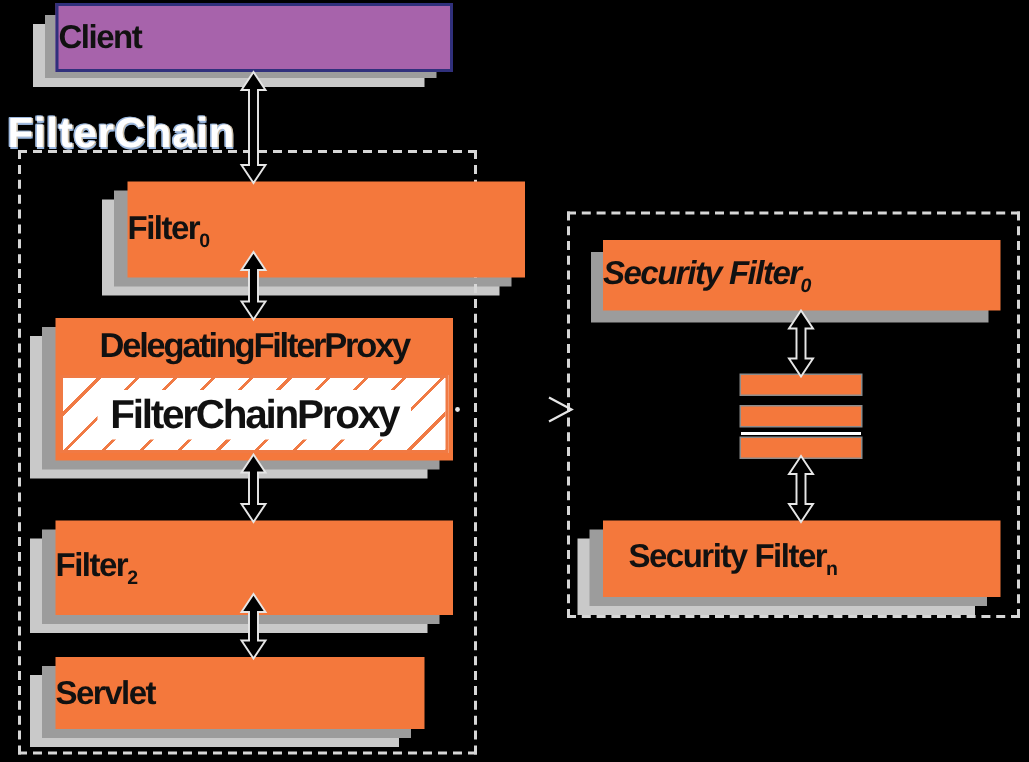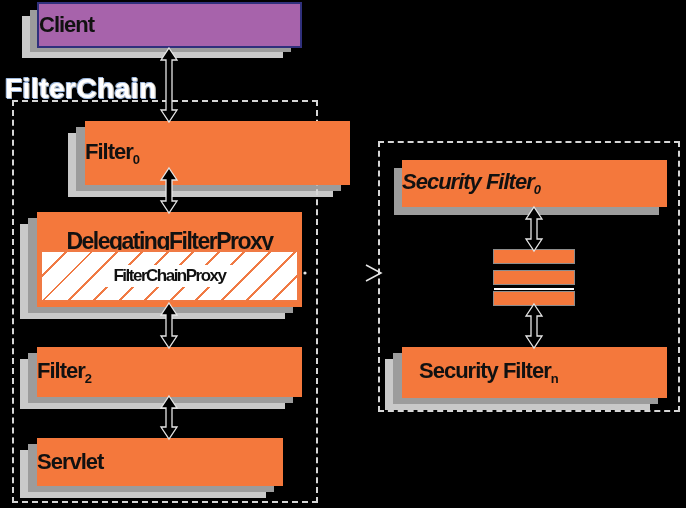--- a/index.html
+++ b/index.html
@@ -55,40 +55,40 @@
     content:""; position:absolute; z-index:-1; left:-9px; top:6px;
     width:100%; height:100%; background:var(--shadow-dark, #9c9c9c);
   }
   .shadow1::after {
     content:""; position:absolute; z-index:-1; left:-8px; top:8px;
     width:100%; height:100%; background:var(--shadow-dark, #a8a8a8);
   }
 
   #client-box  { left:37px; top:2px;   width:265px; height:46px; font-size:22px; }
   #filter0-box { left:37px; top:121px; width:265px; height:64px; font-size:22px;margin-left:48px; }
-  #filter2-box { left:37px; top:347px; width:265px; height:50px; font-size:22px; }
+  #filter2-box { left:37px; top:347px; width:265px; height:63px; font-size:22px; }
   #servlet-box { left:37px; top:438px; width:246px; height:48px; font-size:22px; }
   #secfilter0-box { left:402px; top:160px; width:265px; height:47px; font-size:22px;font-style:italic; }
   #secfiltern-box { left:402px; top:347px; width:265px; height:51px; font-size:22px;padding-left:17px; }
 
   #dfp-box {
     left:37px; top:212px; width:265px; height:95px;
     display:block; text-align:center; font-size:23px; letter-spacing:-1.5px;
   }
-  .dfp-title { padding-top:16px; }
+  .dfp-title { padding-top:5px; }
   .fcp {
     position:absolute; left:3px; right:3px; top:38px; bottom:5px;
     box-sizing:border-box;
     border:2px solid var(--hatch-line, #ee7440);
     background-color:var(--hatch-bg, #fff);
     background-image:repeating-linear-gradient(135deg,
       rgba(0,0,0,0) 0px, rgba(0,0,0,0) 16px,
       var(--hatch-line, #f07a44) 16px, var(--hatch-line, #f07a44) 18px);
     display:flex; align-items:center; justify-content:center;
-    font-size:17px; letter-spacing:-1.5px;
+    font-size:27px; letter-spacing:-1.5px;
   }
   .fcp-lbl { background:var(--hatch-bg, #fff); padding:1px 8px; }
 
   sub { font-size:13px; letter-spacing:0; }
 
   
   .arrow, .connector { position:absolute; overflow:visible; }
   .arrow path {
     fill:#000; stroke:var(--arrow-outline, #e6e6e6);
     stroke-width:1.3; stroke-linejoin:miter;

